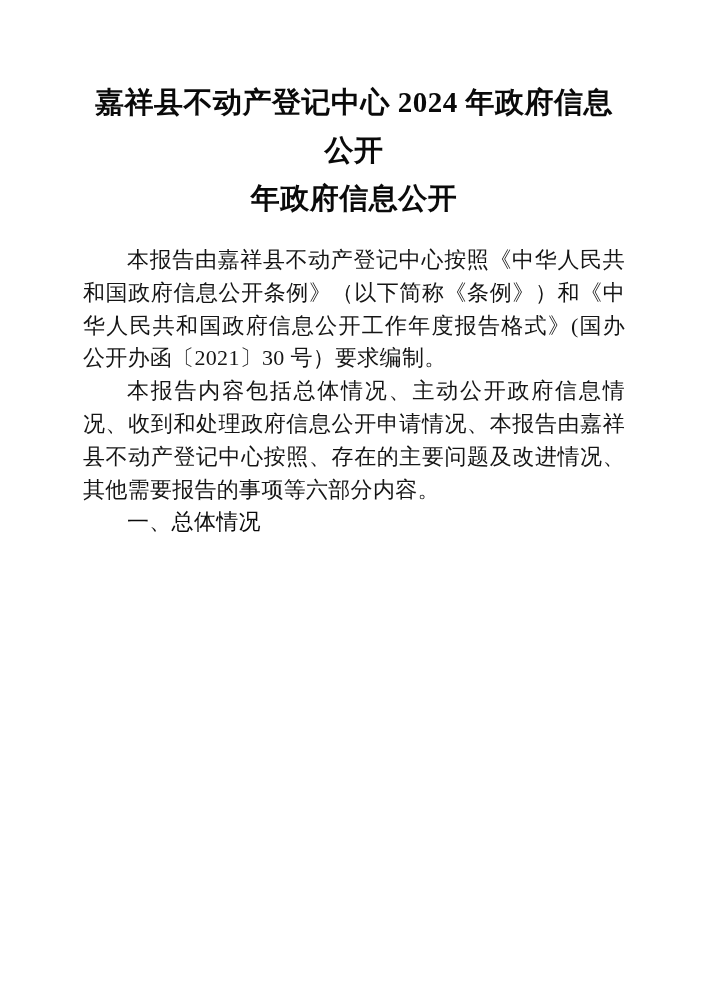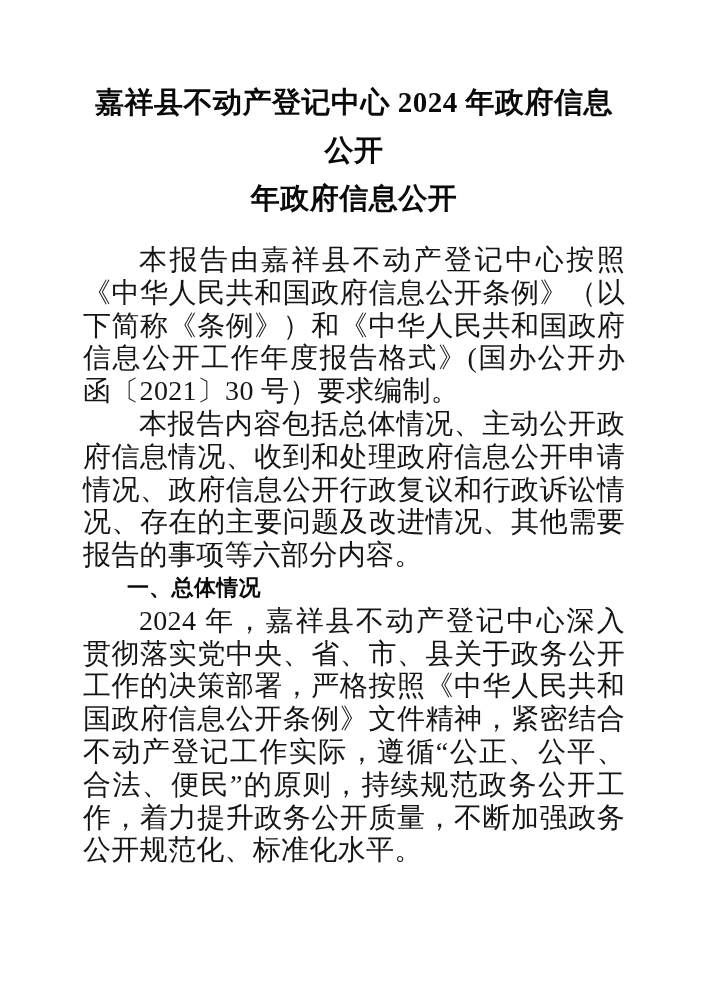--- a/index.html
+++ b/index.html
@@ -29,52 +29,51 @@
     text-align: center;
     color: #0a0a0a;
     letter-spacing: 0.5px;
   }
   .doc-title .title-line {
     display: block;
   }
   .body-para {
     margin: 0;
     font-family: "Liberation Serif", "DejaVu Serif", serif;
-    font-size: 28px;
+    font-size: 22px;
     line-height: 32.8px;
     text-align: justify;
     text-justify: inter-ideograph;
     text-indent: 2em;
     color: #151515;
     letter-spacing: 0.3px;
     word-break: break-all;
   }
   .section-heading {
     margin: 0;
     font-family: "Liberation Sans", "DejaVu Sans", sans-serif;
-    font-weight: bold;
+    font-weight: normal;
     font-size: 22px;
     line-height: 32.8px;
     text-indent: 2em;
     color: #0a0a0a;
     letter-spacing: 0.3px;
   }
 </style>
 </head>
 <body>
 
 <div class="page">
 
   <h1 class="doc-title">
     <span class="title-line">嘉祥县不动产登记中心 2024 年政府信息公开</span>
     <span class="title-line">年政府信息公开</span>
   </h1>
 
   <p class="body-para">本报告由嘉祥县不动产登记中心按照《中华人民共和国政府信息公开条例》（以下简称《条例》）和《中华人民共和国政府信息公开工作年度报告格式》(国办公开办函〔2021〕30 号）要求编制。</p>
 
-  <p class="body-para">本报告内容包括总体情况、主动公开政府信息情况、收到和处理政府信息公开申请情况、政府信息公开行政复议和行政诉讼情况、存在的主要问题及改进情况、其他需要报告的事项等六部分内容。</p>
+  <p class="body-para">本报告内容包括总体情况、主动公开政府信息情况、收到和处理政府信息公开申请情况、本报告由嘉祥县不动产登记中心按照、存在的主要问题及改进情况、其他需要报告的事项等六部分内容。</p>
 
 
   <h2 class="section-heading">一、总体情况</h2>
 
-  <p class="body-para">2024 年，嘉祥县不动产登记中心深入贯彻落实党中央、省、市、县关于政务公开工作的决策部署，严格按照《中华人民共和国政府信息公开条例》文件精神，紧密结合不动产登记工作实际，遵循“公正、公平、合法、便民”的原则，持续规范政务公开工作，着力提升政务公开质量，不断加强政务公开规范化、标准化水平。</p>
 
 </div>
 
 </body></html>

